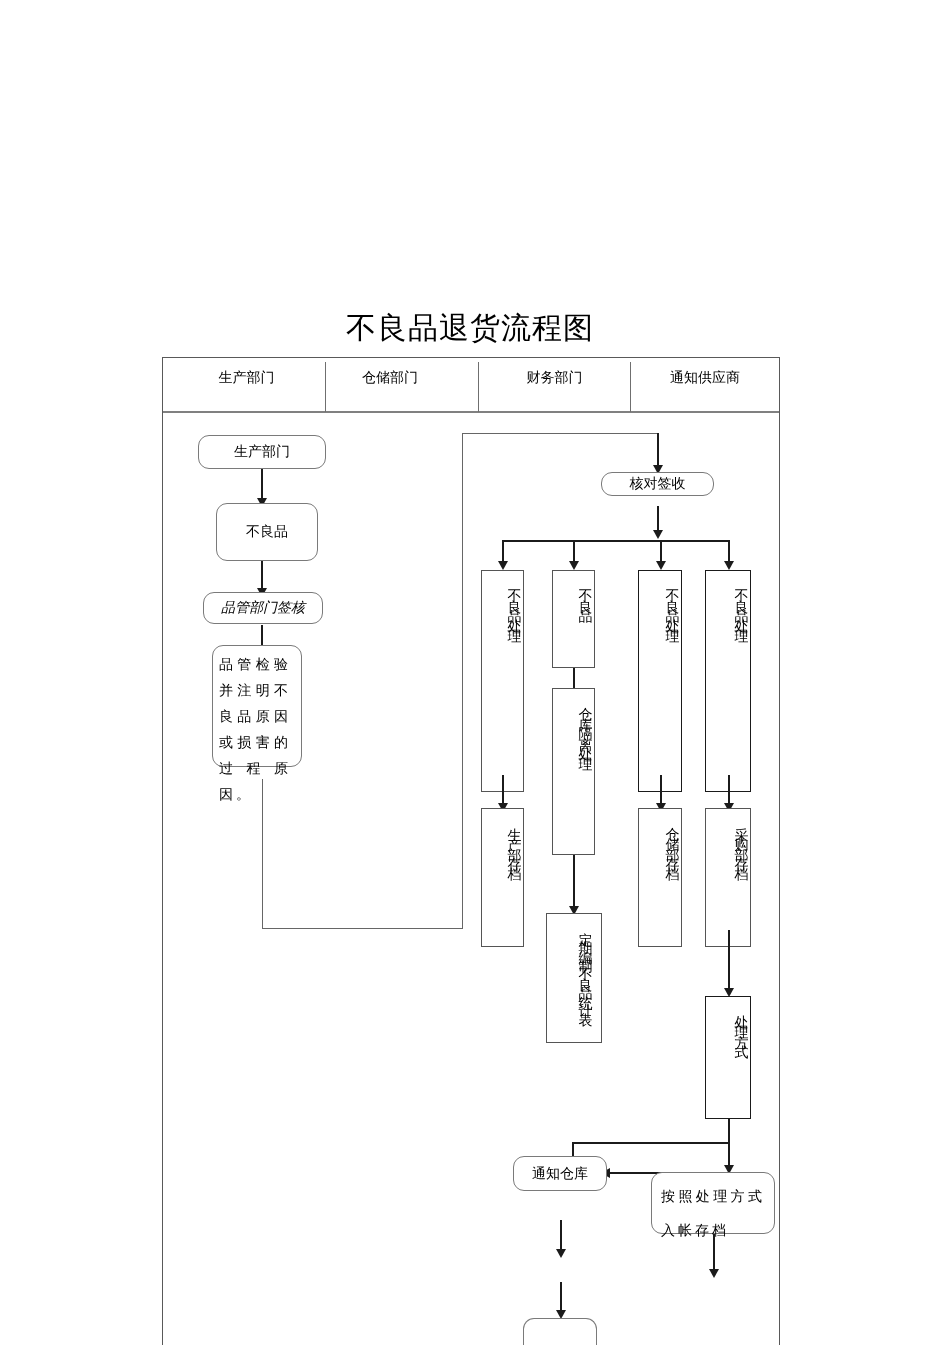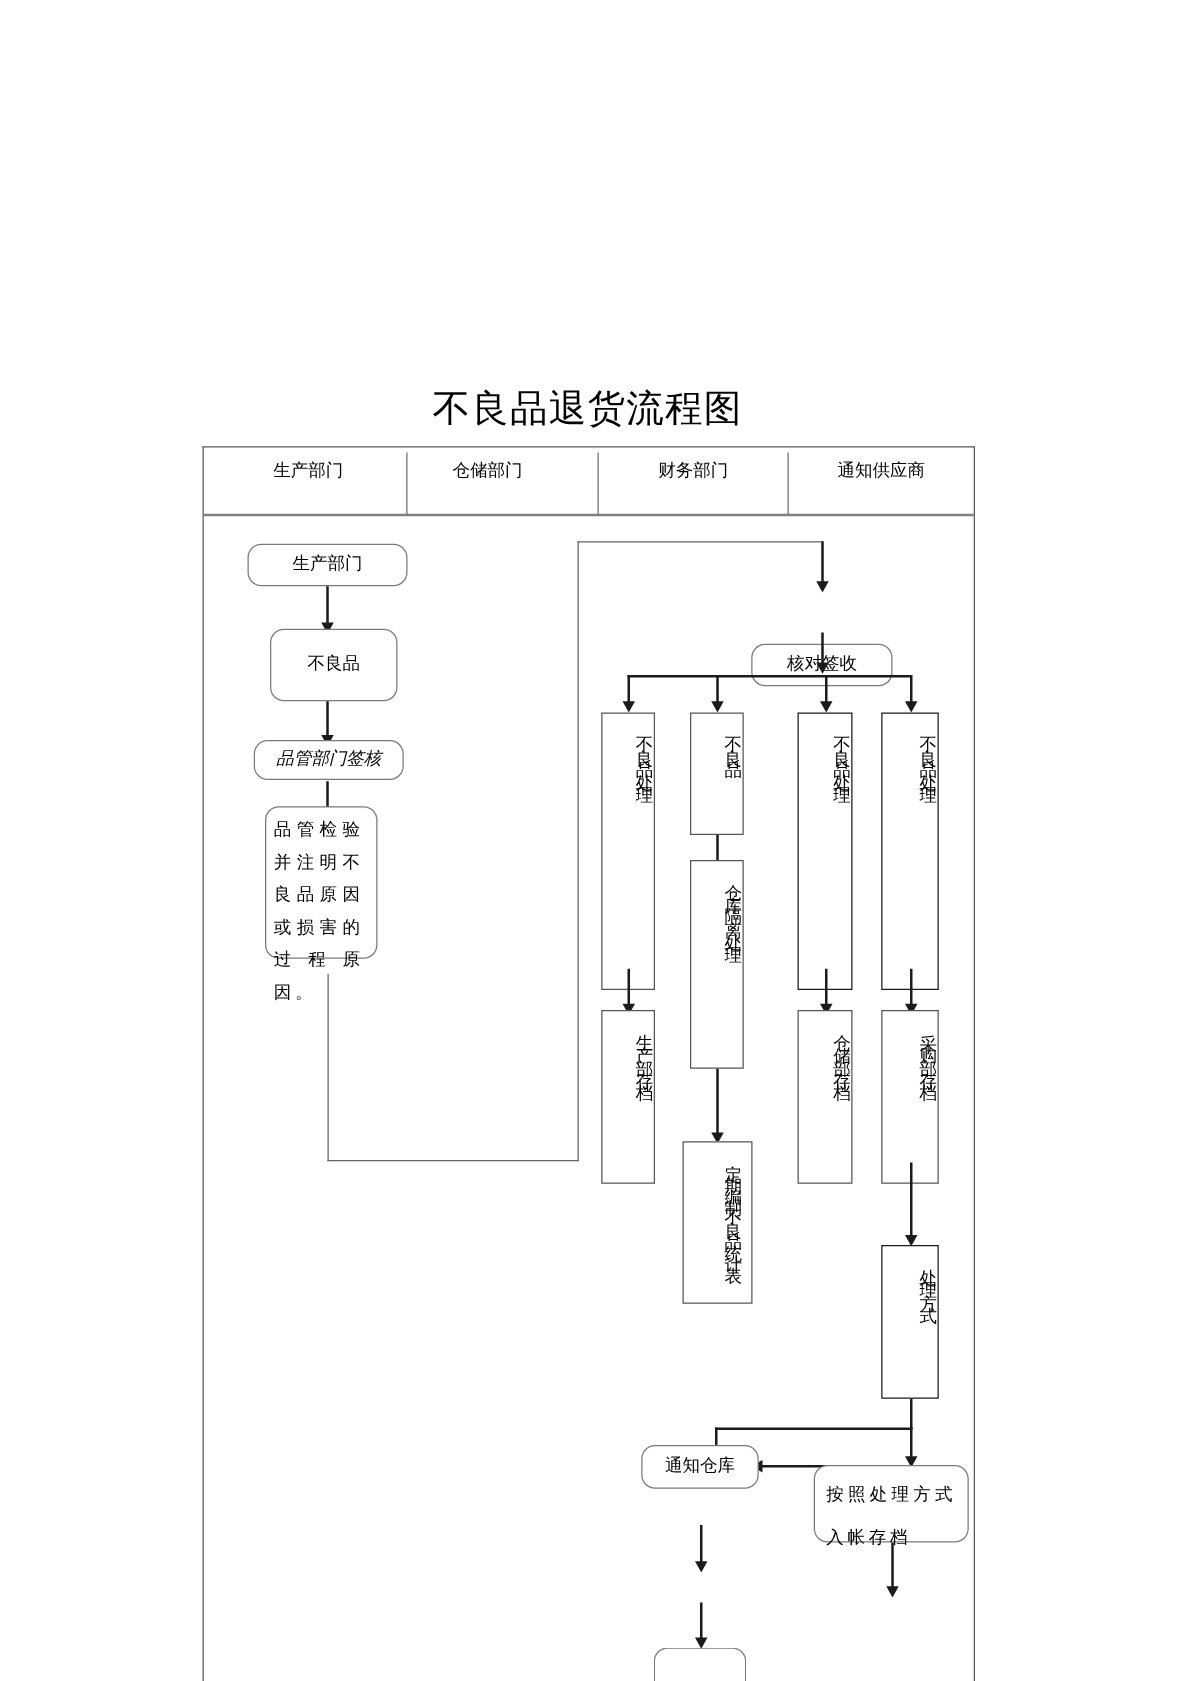--- a/index.html
+++ b/index.html
@@ -105,21 +105,21 @@
               display:block;padding:6px 10px 0 6px;text-align:justify;
               font-size:14px;line-height:26px;letter-spacing:3px;">品管检验并注明不良品原因或损害的过程原因。</div>
 
   <div class="ln thin v" style="left:262px;top:779px;height:150px;"></div>
   <div class="ln thin h" style="left:262px;top:928px;width:201px;"></div>
   <div class="ln thin v" style="left:462px;top:433px;height:496px;"></div>
   <div class="ln thin h" style="left:462px;top:433px;width:196px;"></div>
   <div class="ln v" style="left:657px;top:433px;height:34px;"></div>
   <div class="arw down" style="left:653px;top:465px;"></div>
 
-  <div class="node round" style="left:601px;top:472px;width:113px;height:34px;margin-top:43px;">核对签收</div>
+  <div class="node round" style="left:601px;top:472px;width:113px;height:24px;">核对签收</div>
   <div class="ln v" style="left:657px;top:506px;height:28px;"></div>
   <div class="arw down" style="left:653px;top:530px;"></div>
 
   <div class="ln h" style="left:502px;top:540px;width:226px;"></div>
 
   <div class="ln v" style="left:502px;top:540px;height:24px;"></div>
   <div class="arw down" style="left:498px;top:561px;"></div>
   <div class="ln v" style="left:573px;top:540px;height:24px;"></div>
   <div class="arw down" style="left:569px;top:561px;"></div>
   <div class="ln v" style="left:660px;top:540px;height:24px;"></div>

